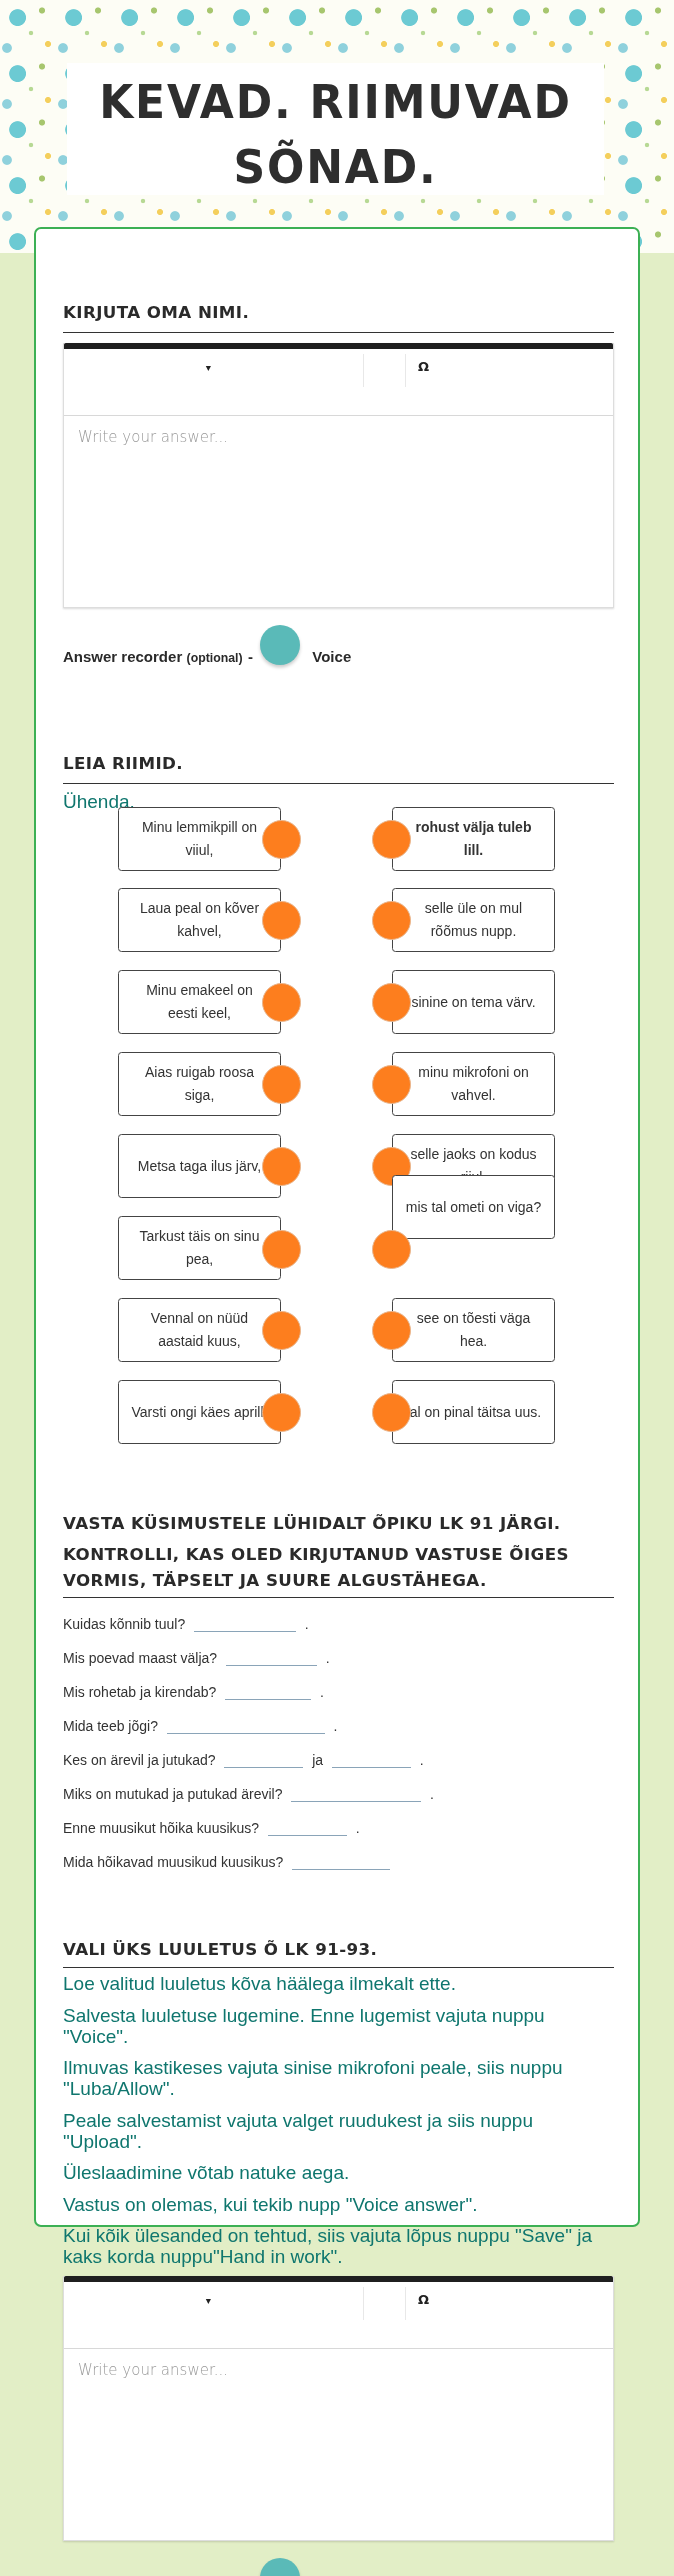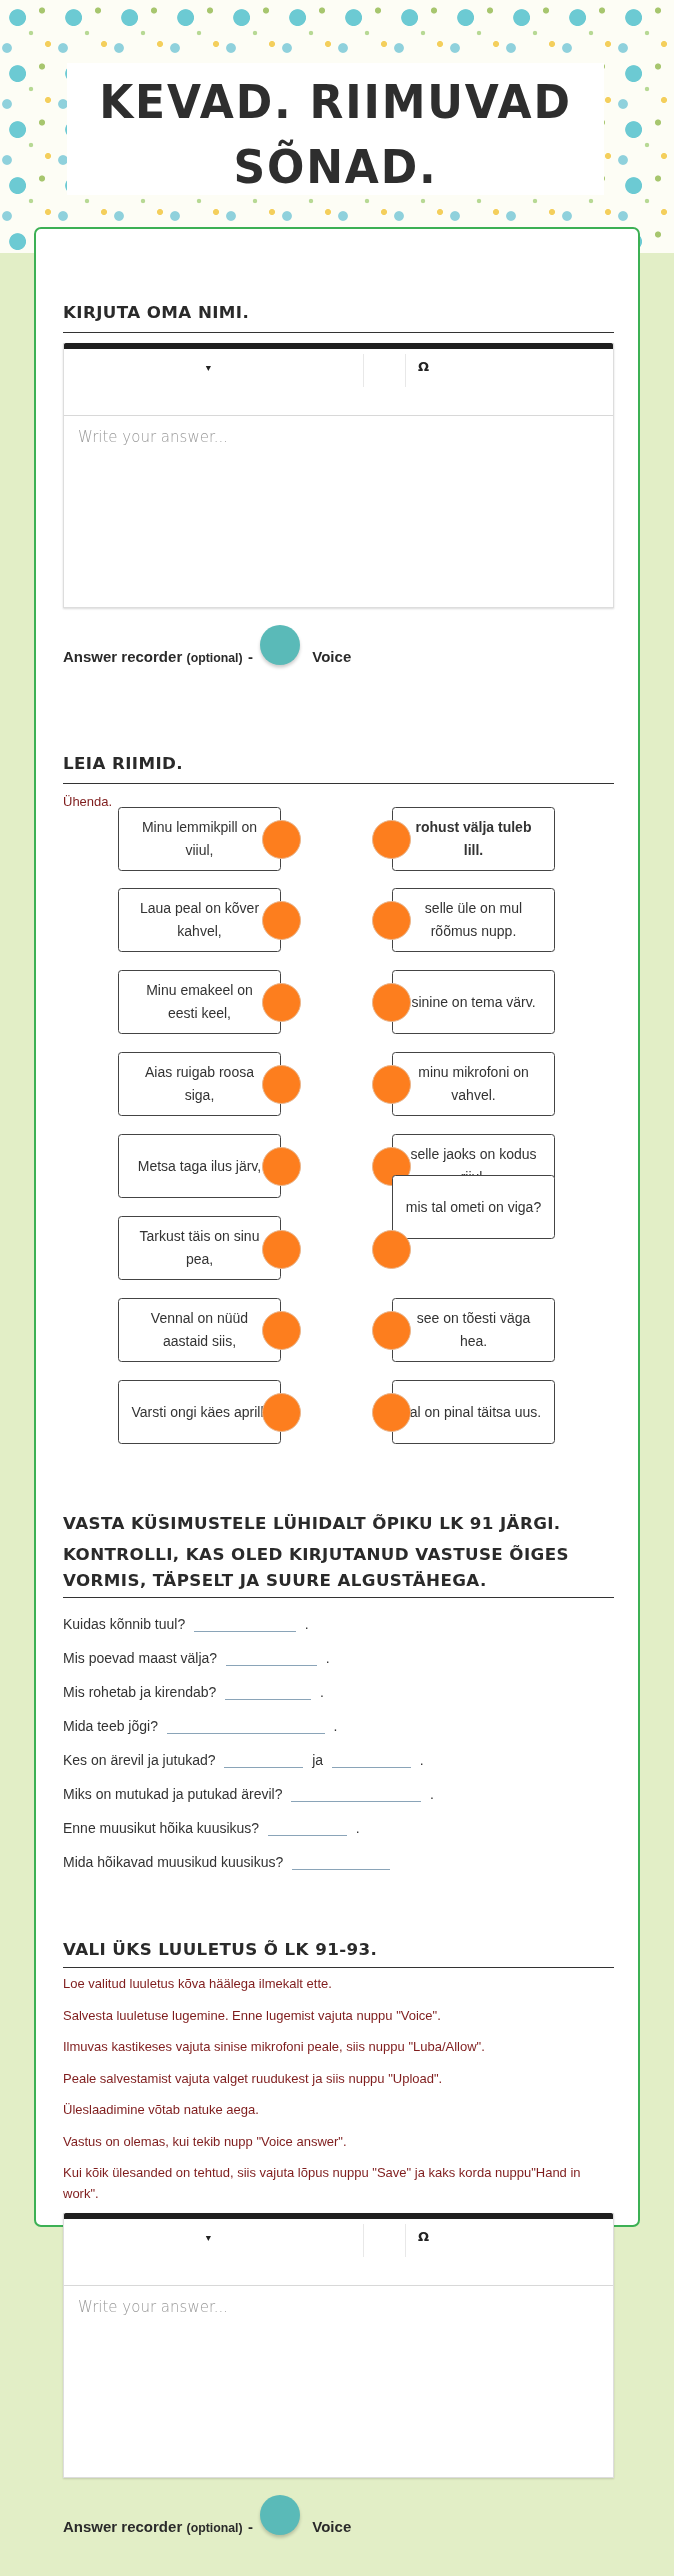--- a/index.html
+++ b/index.html
@@ -68,21 +68,21 @@
     font-weight: 300;
   }
   .recorder { display: flex; align-items: flex-end; font-weight: bold; font-size: 15px; color: #2a2a2a; }
   .recorder .opt { font-size: 12.3px; margin-left: 4.4px; }
   .recorder .dash { margin: 0 5.3px; }
   .rec-btn {
     width: 40px; height: 40px; border-radius: 50%;
     background: #5abab8; box-shadow: 0 2.6px 3.5px rgba(0,0,0,0.2);
     margin-left: 1.8px; margin-right: 12.3px;
   }
-  .body-text { font-size: 13px; color: #7f1d1d; line-height: 21px; }
+  .body-text { font-size: 19px; color: #0f766e; line-height: 21px; }
   .match-box {
     position: absolute; width: 163px; height: 64px;
     border: 0.9px solid #444; border-radius: 3.5px;
     display: flex; align-items: center; justify-content: center;
     text-align: center; font-size: 14px; line-height: 23px; color: #333;
     padding: 0 12.3px; background: #fff;
   }
   .dot {
     position: absolute; width: 39px; height: 39px; border-radius: 50%;
     background: #fd7e1e; border: 1.8px solid #e9b58c;
@@ -154,21 +154,21 @@
     <div class="match-box" style="left:82px;top:905px;">Metsa taga ilus järv,</div>
     <div class="dot" style="left:226px;top:918px;"></div>
     <div class="match-box" style="left:356px;top:905px;">selle jaoks on kodus riiul.</div>
     <div class="dot" style="left:336px;top:918px;"></div>
 
     <div class="match-box" style="left:82px;top:987px;">Tarkust täis on sinu pea,</div>
     <div class="dot" style="left:226px;top:1001px;"></div>
     <div class="match-box" style="left:356px;top:946px;">mis tal ometi on viga?</div>
     <div class="dot" style="left:336px;top:1001px;"></div>
 
-    <div class="match-box" style="left:82px;top:1069px;">Vennal on nüüd aastaid siis,</div>
+    <div class="match-box" style="left:82px;top:1069px;">Vennal on nüüd aastaid kuus,</div>
     <div class="dot" style="left:226px;top:1082px;"></div>
     <div class="match-box" style="left:356px;top:1069px;">see on tõesti väga hea.</div>
     <div class="dot" style="left:336px;top:1082px;"></div>
 
     <div class="match-box" style="left:82px;top:1151px;">Varsti ongi käes aprill,</div>
     <div class="dot" style="left:226px;top:1164px;"></div>
     <div class="match-box" style="left:356px;top:1151px;">tal on pinal täitsa uus.</div>
     <div class="dot" style="left:336px;top:1164px;"></div>
   </div>
 

